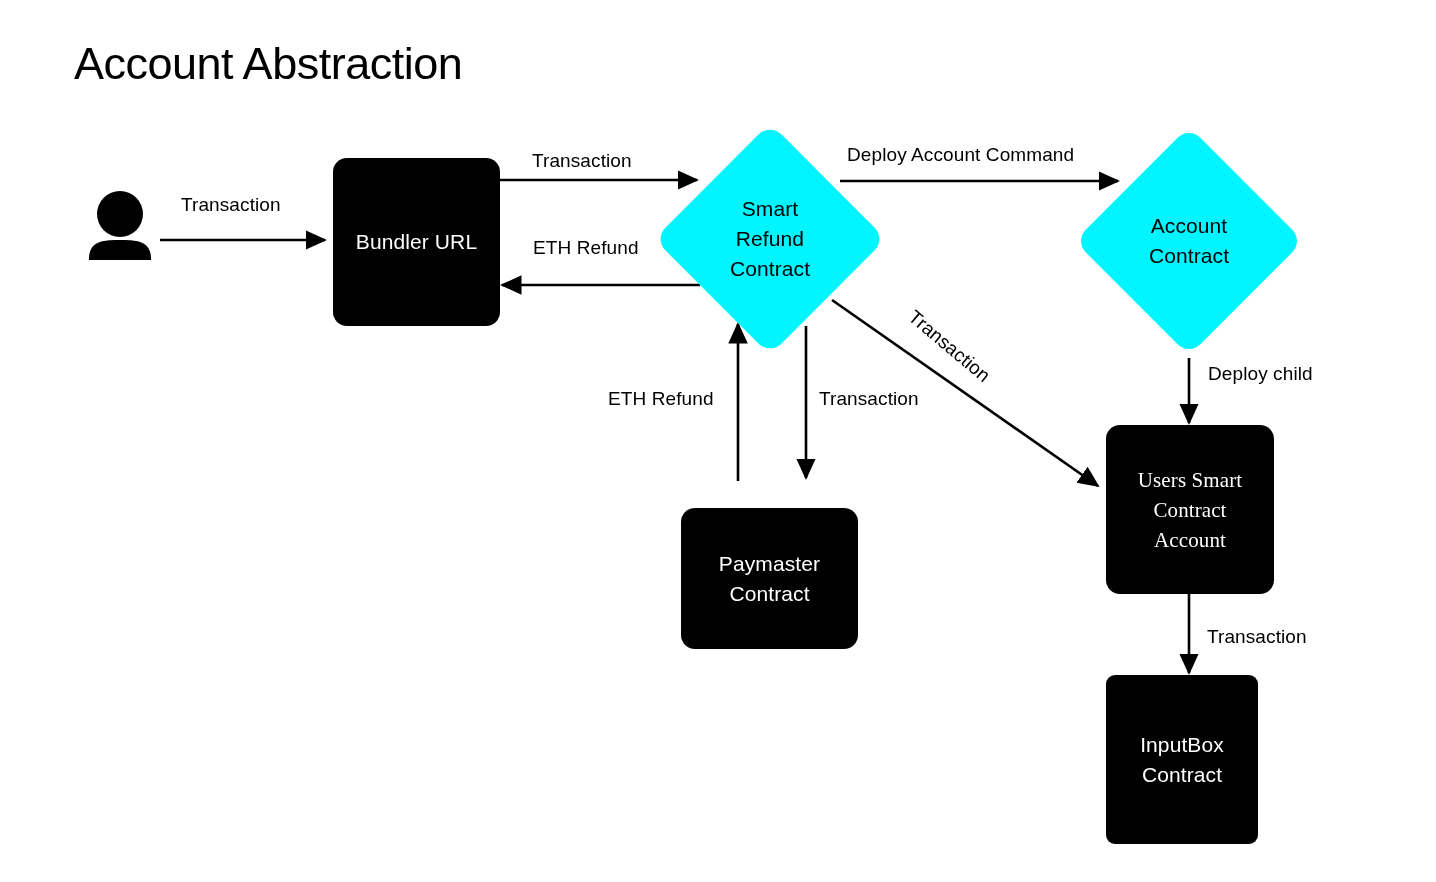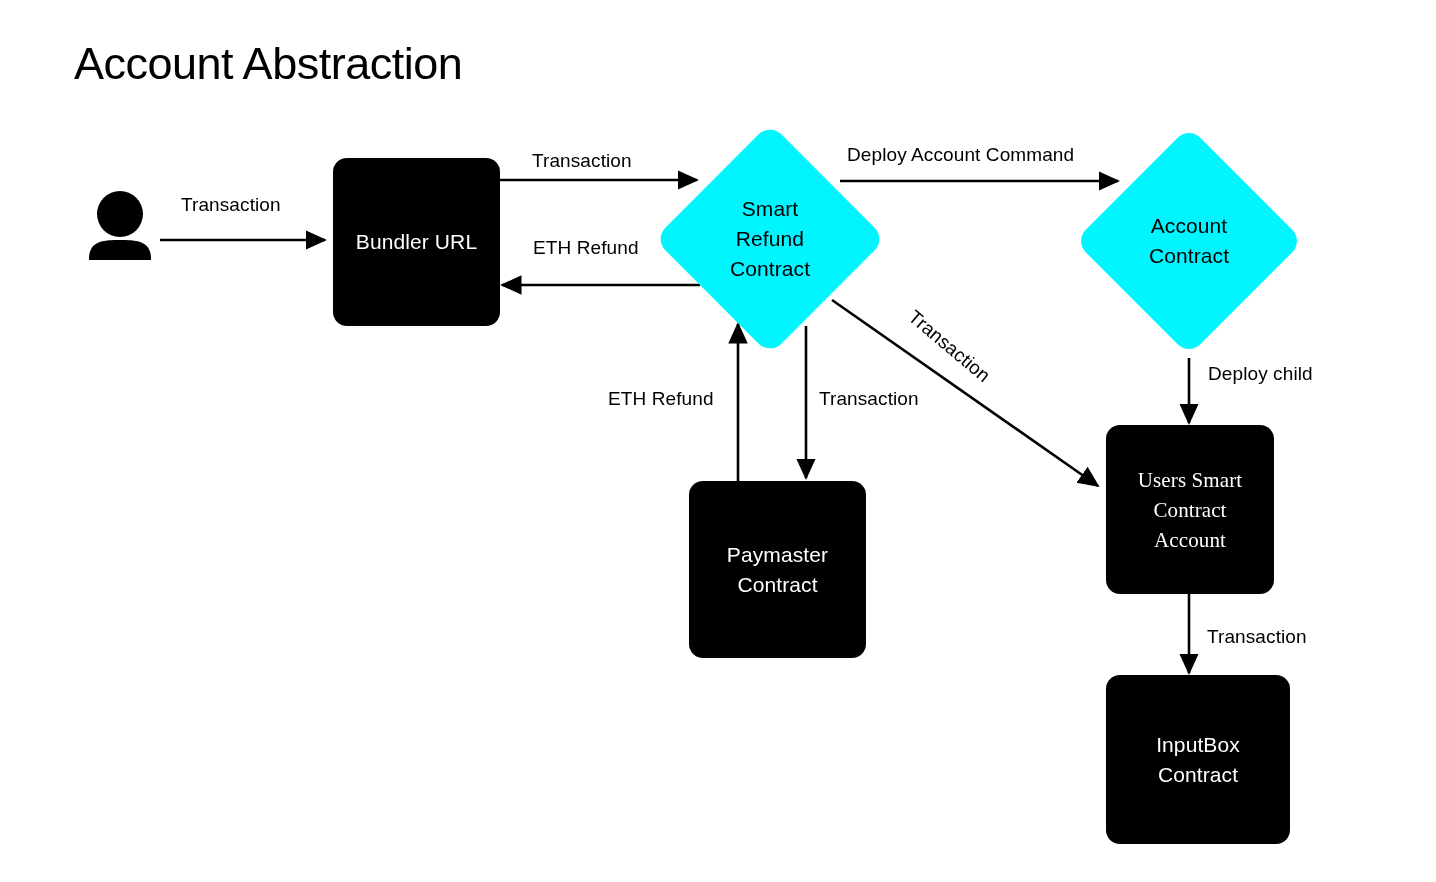--- a/index.html
+++ b/index.html
@@ -158,36 +158,36 @@
   </div>
 
   <div class="diamond-wrap" style="left:1108px; top:160px; width:162px; height:162px; --accent:#00f5ff;">
     <div class="diamond-shape"></div>
     <div class="node-label">
       <div>Account</div>
       <div>Contract</div>
     </div>
   </div>
 
-  <div class="node node-box" style="left:681px; top:481px; width:177px; height:177px;margin-left:8px;">
+  <div class="node node-box" style="left:681px; top:508px; width:177px; height:141px;">
     <div class="node-label">
       <div>Paymaster</div>
       <div>Contract</div>
     </div>
   </div>
 
   <div class="node node-box" style="left:1106px; top:425px; width:168px; height:169px;font-family:Liberation Serif, serif;">
     <div class="node-label">
       <div>Users Smart</div>
       <div>Contract</div>
       <div>Account</div>
     </div>
   </div>
 
-  <div class="node node-box" style="left:1106px; top:675px; width:184px; height:169px;">
+  <div class="node node-box" style="left:1106px; top:675px; width:152px; height:169px;border-radius:9px;">
     <div class="node-label">
       <div>InputBox</div>
       <div>Contract</div>
     </div>
   </div>
 
   <div class="edge-label" style="left:181px; top:194px;">Transaction</div>
 
   <div class="edge-label" style="left:532px; top:150px;">Transaction</div>
 

